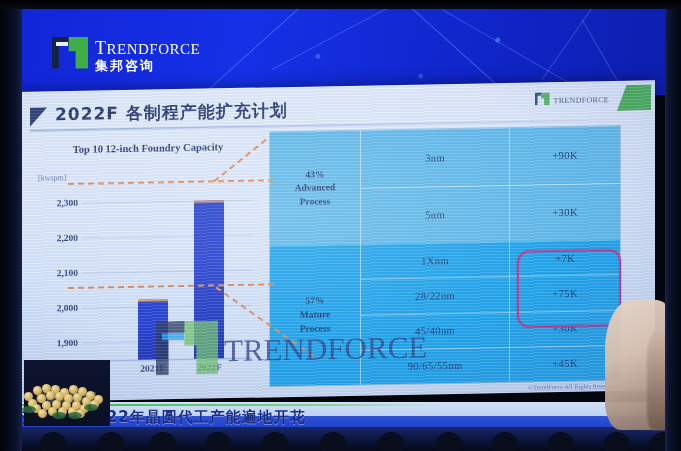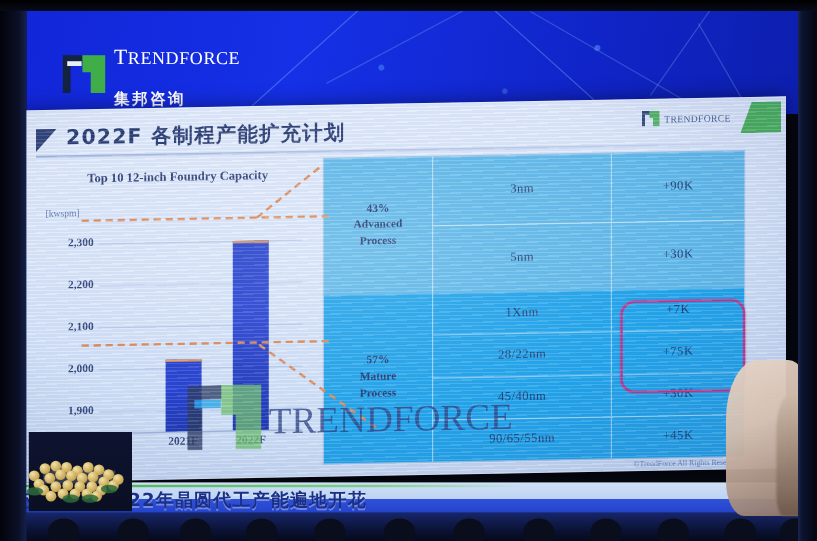--- a/index.html
+++ b/index.html
@@ -38,21 +38,21 @@
   .tf-mark{width:36px;height:36px;position:relative;flex:none;}
   .tf-mark .blk{position:absolute;left:0;top:2px;width:17px;height:32px;background:#14233f;
      clip-path:polygon(0 0,100% 0,100% 22%,40% 22%,40% 100%,0 100%);}
   .tf-mark .grn{position:absolute;left:13px;top:2px;width:23px;height:32px;background:#3fae49;
      clip-path:polygon(16% 0,100% 0,100% 100%,46% 100%,46% 46%,16% 46%);}
   .tf-mark .wht{position:absolute;left:4px;top:7px;width:12px;height:4px;background:#e9eef7;}
   #ledlogo .txt{display:flex;flex-direction:column;line-height:1;}
   #ledlogo .brand{font-family:"Liberation Serif",serif;font-size:21px;letter-spacing:.5px;
      color:#fff;font-variant:small-caps;text-transform:lowercase;}
   #ledlogo .brand::first-letter{font-size:25px;}
-  #ledlogo .cn{font-family:"DejaVu Sans",sans-serif;font-size:13px;color:#fff;margin-top:19px;letter-spacing:2px;font-weight:700;}
+  #ledlogo .cn{font-family:"DejaVu Sans",sans-serif;font-size:13px;color:#fff;margin-top:1px;letter-spacing:2px;font-weight:700;}
 
   
   #slide{
     position:absolute;left:16px;top:92px;width:639px;height:310px;z-index:10;
     background:linear-gradient(175deg,#e7eefb 0%,#dfe9fa 28%,#d6e4f8 60%,#cfdff6 100%);
     transform:skewY(-1.05deg);transform-origin:left top;
     box-shadow:0 0 16px rgba(0,0,0,.45);
     overflow:hidden;
   }
   

